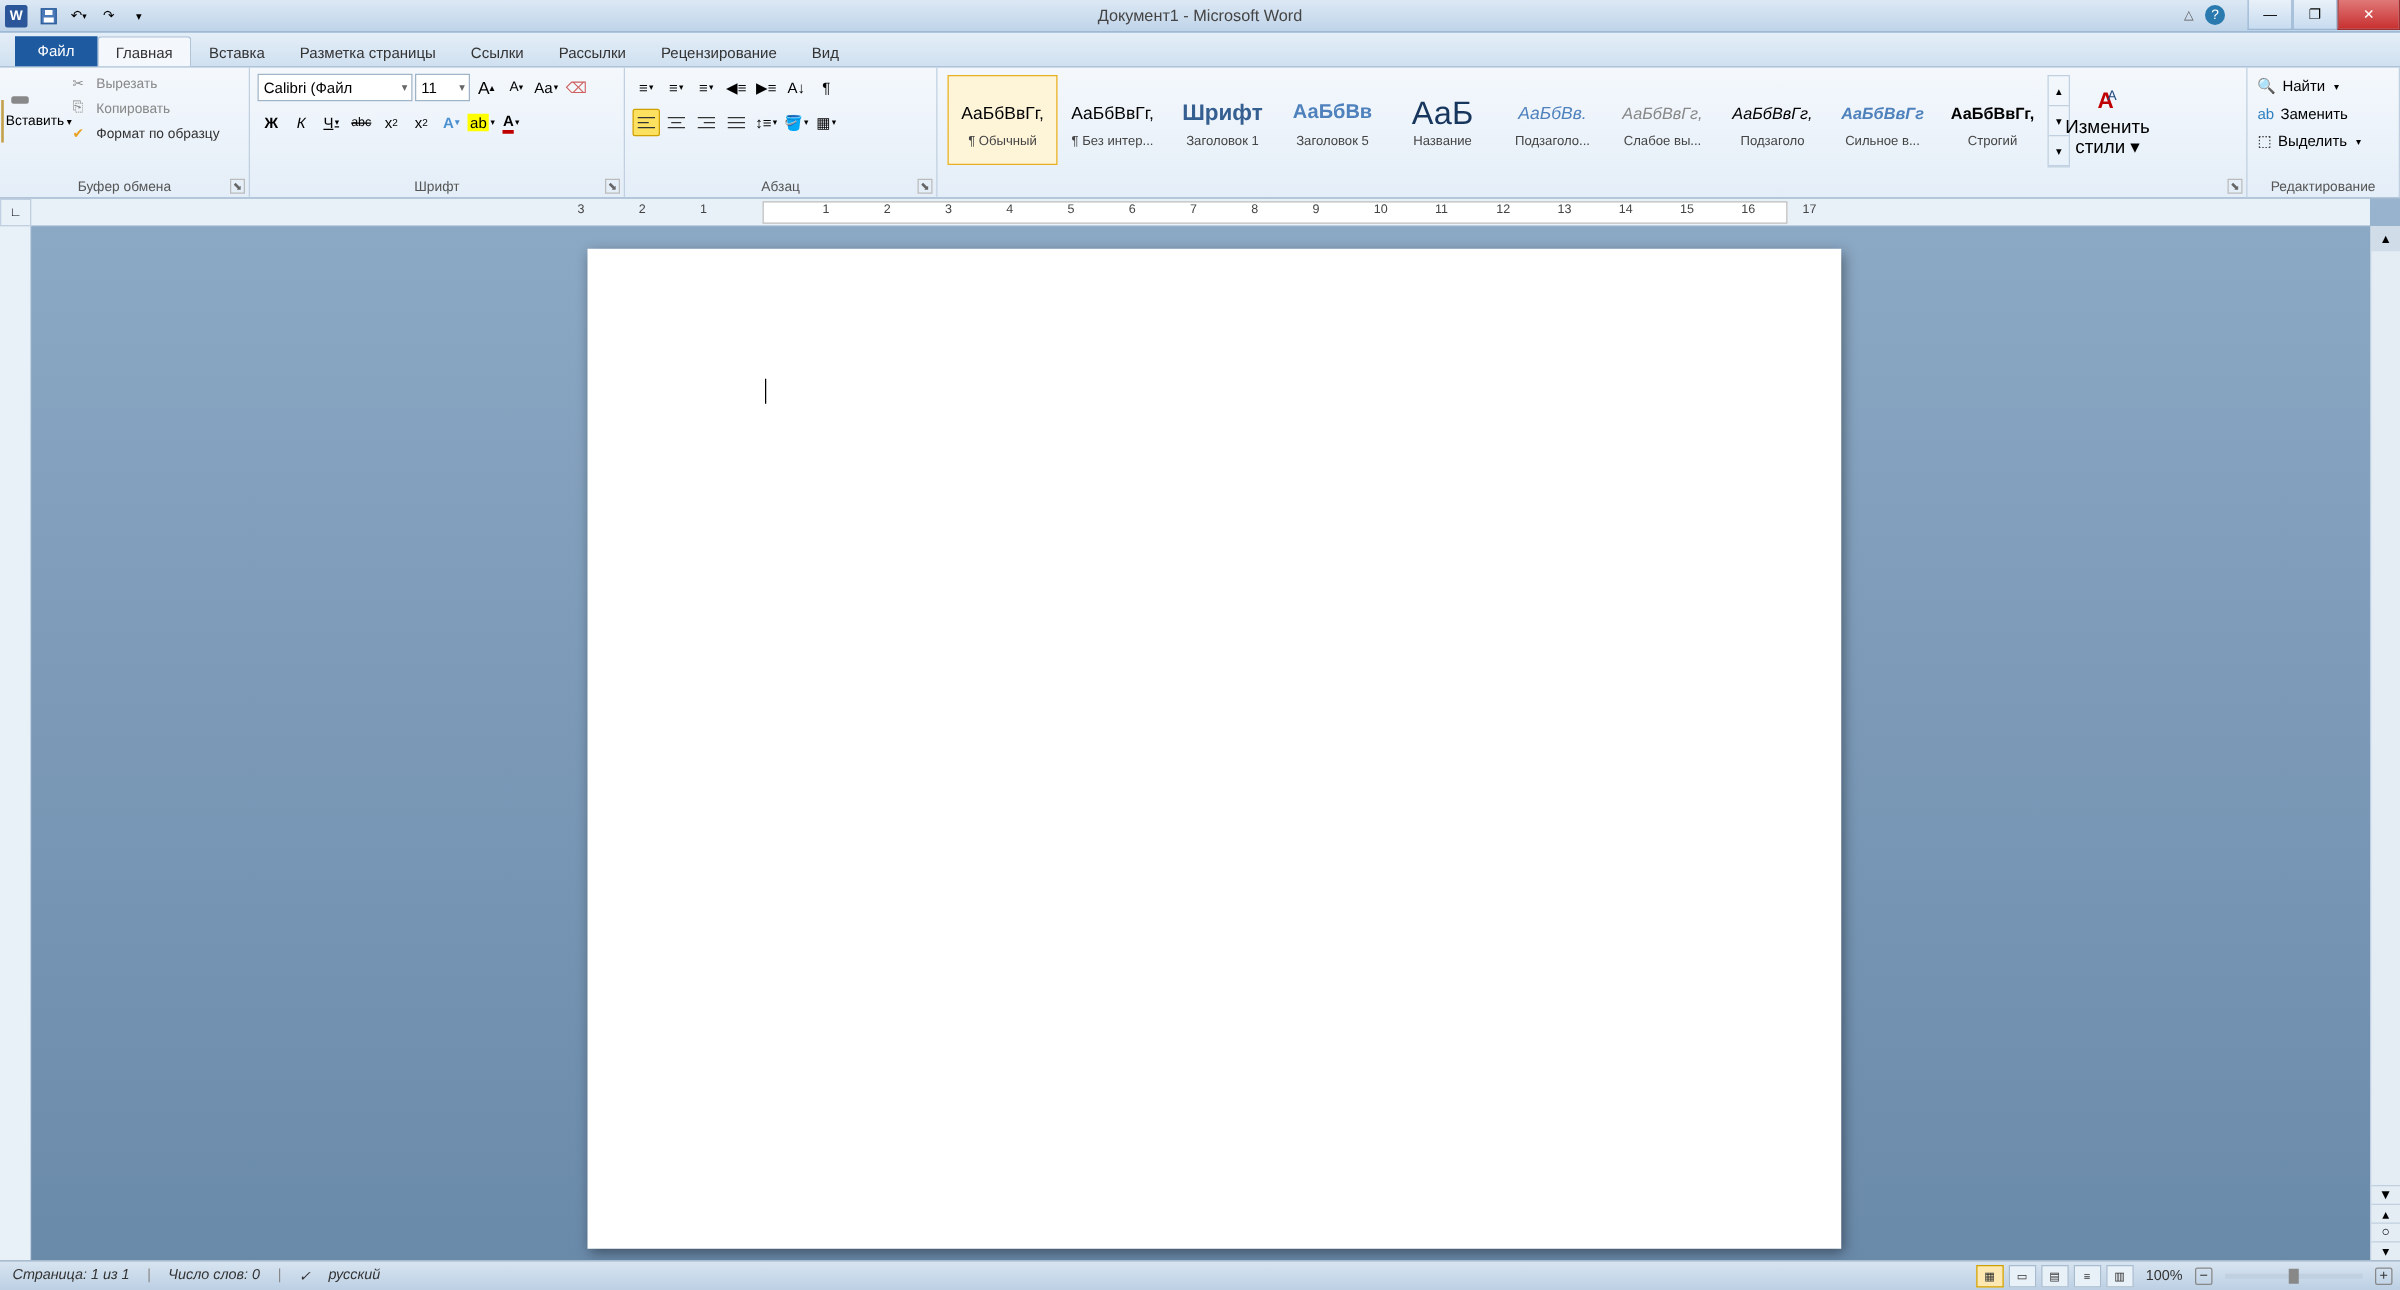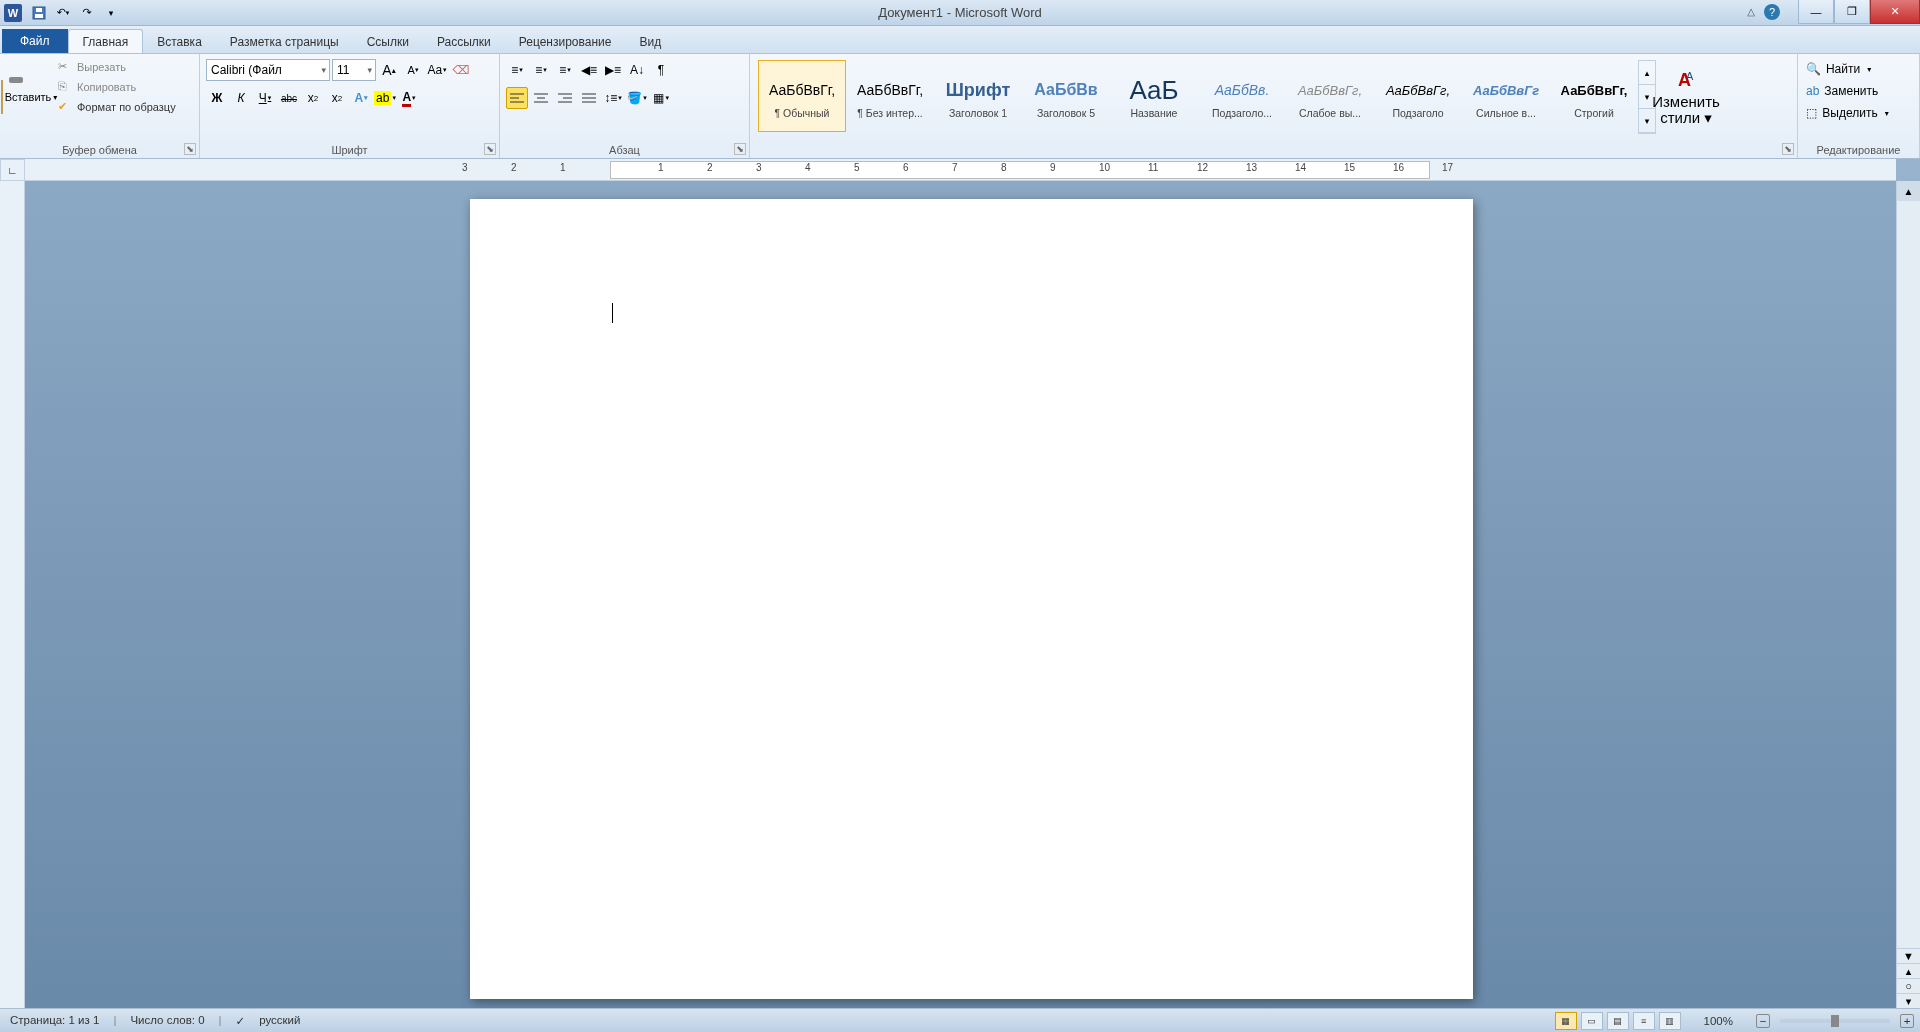--- a/index.html
+++ b/index.html
@@ -13,21 +13,21 @@
 .title-text { position:absolute; left:50%; transform:translateX(-50%); font-size:13px; color:#444; }
 .winbtns { position:absolute; right:0; top:0; display:flex; height:24px; }
 .winbtn { width:36px; height:24px; display:flex; align-items:center; justify-content:center; font-size:11px; background:linear-gradient(to bottom,#e8f0f8,#c8dcf0); border:1px solid #9cb8d4; border-top:none; }
 .winbtn.close { background:linear-gradient(to bottom,#e07878,#c83030); color:#fff; width:50px; border-color:#a03030;}
 .help-icon { position:absolute; right:140px; top:4px; width:16px; height:16px; background:#2a7ab0; color:#fff; border-radius:50%; font-size:11px; display:flex; align-items:center; justify-content:center;}
 .ribbon-min { position:absolute; right:165px; top:6px; font-size:10px; color:#555;}
 
 
 .tabstrip { height:28px; background:linear-gradient(to bottom,#e4eef8,#d0e0f0); display:flex; align-items:flex-end; padding-left:2px; border-bottom:1px solid #b0c4d8;}
 .tab { padding:5px 14px 4px; font-size:12px; color:#333; cursor:pointer; }
-.tab.file { background:#1e5aa0; color:#fff; border-radius:0; padding:5px 18px; }
+.tab.file { background:#1e5aa0; color:#fff; border-radius:0; padding:5px 18px;margin-left:10px; }
 .tab.active { background:#f4f8fc; border:1px solid #b0c4d8; border-bottom:none; border-radius:3px 3px 0 0;}
 
 
 .ribbon { height:105px; background:linear-gradient(to bottom,#f4f8fc,#e4eef8); display:flex; border-bottom:1px solid #a8bcd0; }
 .group { border-right:1px solid #c0d0e0; display:flex; flex-direction:column; position:relative; padding:4px 6px 0; }
 .group-label { position:absolute; bottom:2px; left:0; right:0; text-align:center; font-size:11px; color:#555; }
 .dlg-launcher { position:absolute; right:3px; bottom:3px; width:12px; height:12px; font-size:9px; color:#666; display:flex; align-items:center; justify-content:center; border:1px solid #bbb;}
 
 
 .clipboard { width:200px; }
@@ -82,21 +82,21 @@
 .page { position:absolute; left:445px; top:18px; width:1003px; height:800px; background:#fff; box-shadow:2px 3px 10px rgba(0,0,0,0.4);}
 .cursor-blink { position:absolute; top:104px; left:142px; width:1px; height:20px; background:#000;}
 .vscroll { position:absolute; top:22px; right:0; width:24px; bottom:0; background:#e4ecf4; border-left:1px solid #c0d0e0;}
 .vscroll-btn { height:20px; display:flex; align-items:center; justify-content:center; font-size:10px; background:#d0dce8;}
 .vscroll-track { position:absolute; top:20px; bottom:60px; left:0; right:0;}
 .vscroll-nav { position:absolute; bottom:0; left:0; right:0; height:60px; display:flex; flex-direction:column;}
 .vscroll-nav div { flex:1; display:flex; align-items:center; justify-content:center; font-size:11px; border-top:1px solid #c0d0e0;}
 
 
 .statusbar { position:absolute; bottom:0; left:0; right:0; height:24px; background:linear-gradient(to bottom,#d8e4f0,#bcd0e4); display:flex; align-items:center; font-size:11.5px; color:#333; border-top:1px solid #a8bcd0;}
-.status-left { display:flex; gap:14px; padding-left:10px;}
+.status-left { display:flex; gap:14px; padding-left:10px;font-style:italic;}
 .status-sep { color:#888;}
 .status-right { position:absolute; right:6px; display:flex; align-items:center; gap:4px;}
 .view-btn { width:22px; height:18px; border:1px solid #a8bcd0; background:#e8f0f8; display:flex; align-items:center; justify-content:center; font-size:9px;}
 .view-btn.active { background:#fce8b0; border-color:#d0a000;}
 .zoom-slider { width:110px; height:4px; background:#c0d0e0; position:relative; margin:0 6px;}
 .zoom-thumb { position:absolute; left:50%; top:-4px; width:8px; height:12px; background:#888; transform:translateX(-50%);}
 svg { display:block;}
 </style>
 </head>
 <body>
@@ -391,20 +391,20 @@
     <span class="status-sep">|</span>
     <span>✓</span>
     <span>русский</span>
   </div>
   <div class="status-right">
     <div class="view-btn active">▦</div>
     <div class="view-btn">▭</div>
     <div class="view-btn">▤</div>
     <div class="view-btn">≡</div>
     <div class="view-btn">▥</div>
-    <span style="margin:0 19px">100%</span>
+    <span style="margin:0 6px">100%</span>
     <span style="border:1px solid #888;width:14px;height:14px;display:flex;align-items:center;justify-content:center;border-radius:2px">−</span>
     <div class="zoom-slider">
         <div class="zoom-thumb"></div>
       </div>
     <span style="border:1px solid #888;width:14px;height:14px;display:flex;align-items:center;justify-content:center;border-radius:2px">+</span>
   </div>
 </div>
 
 </body></html>

